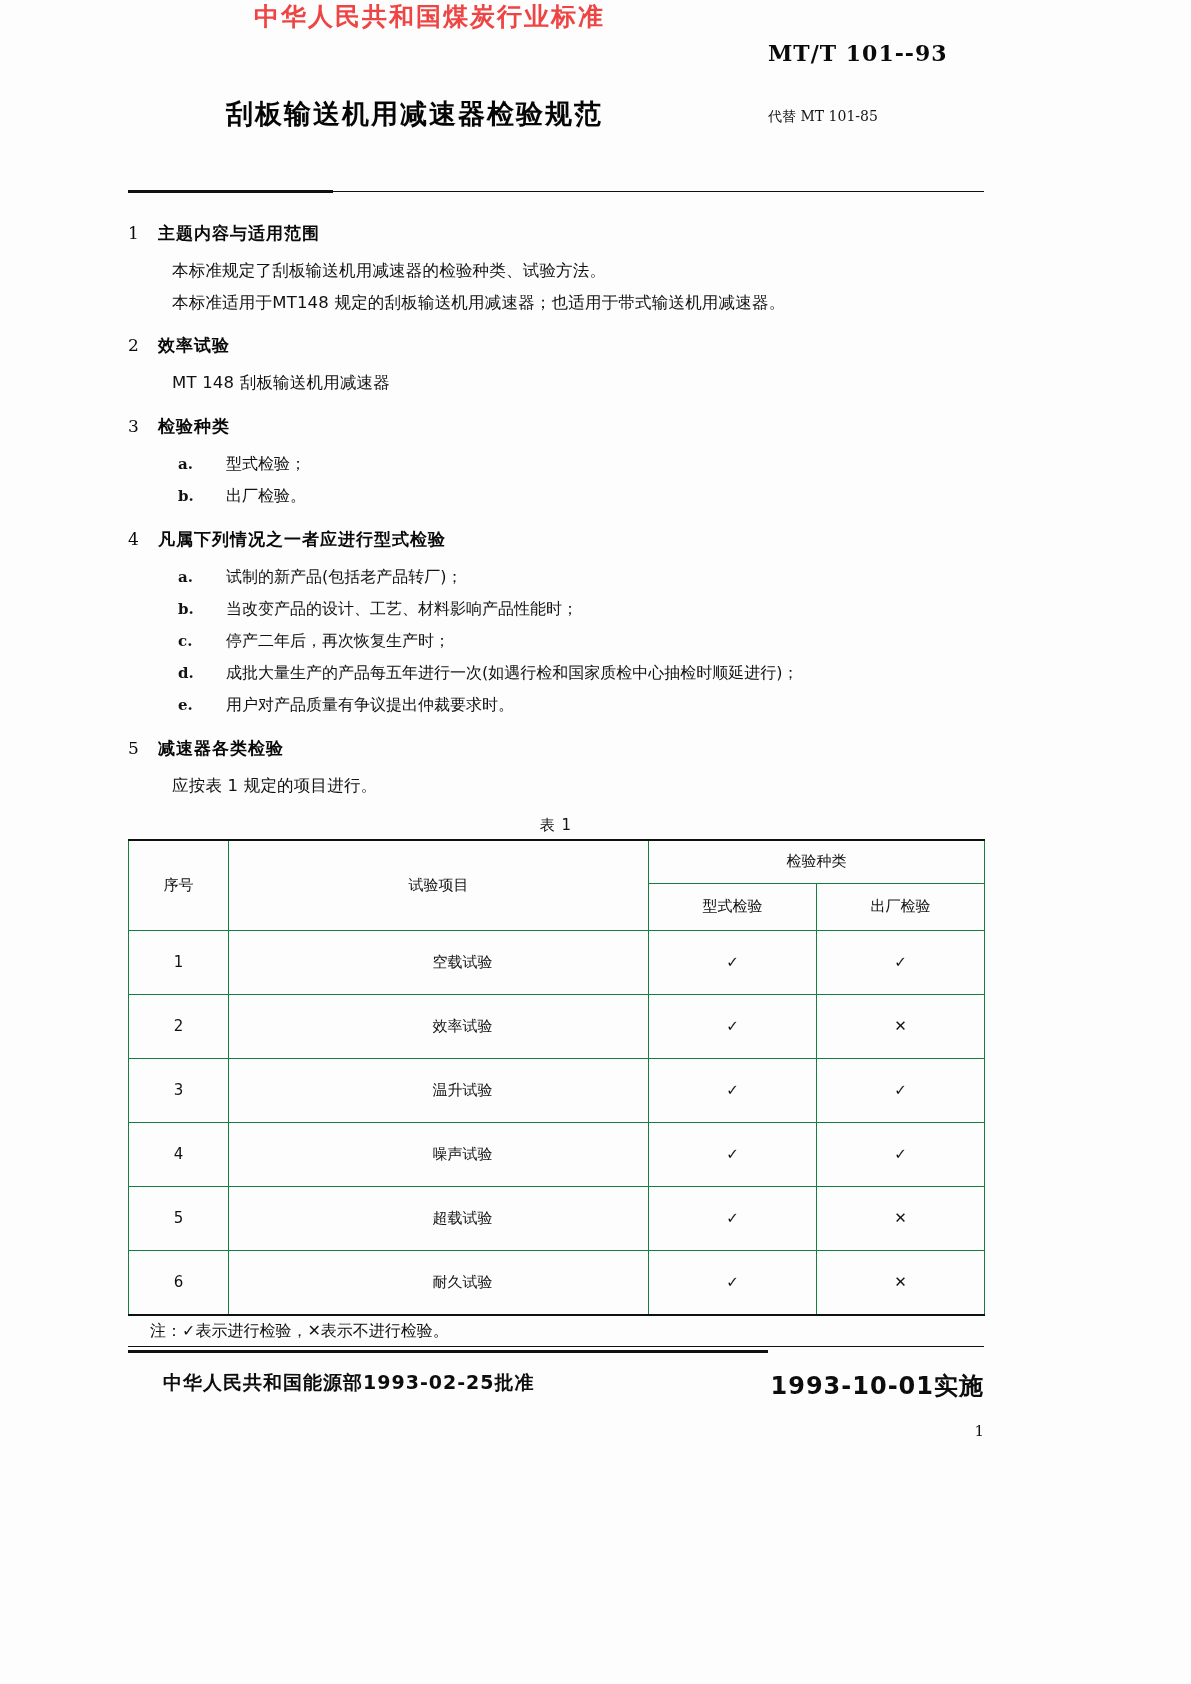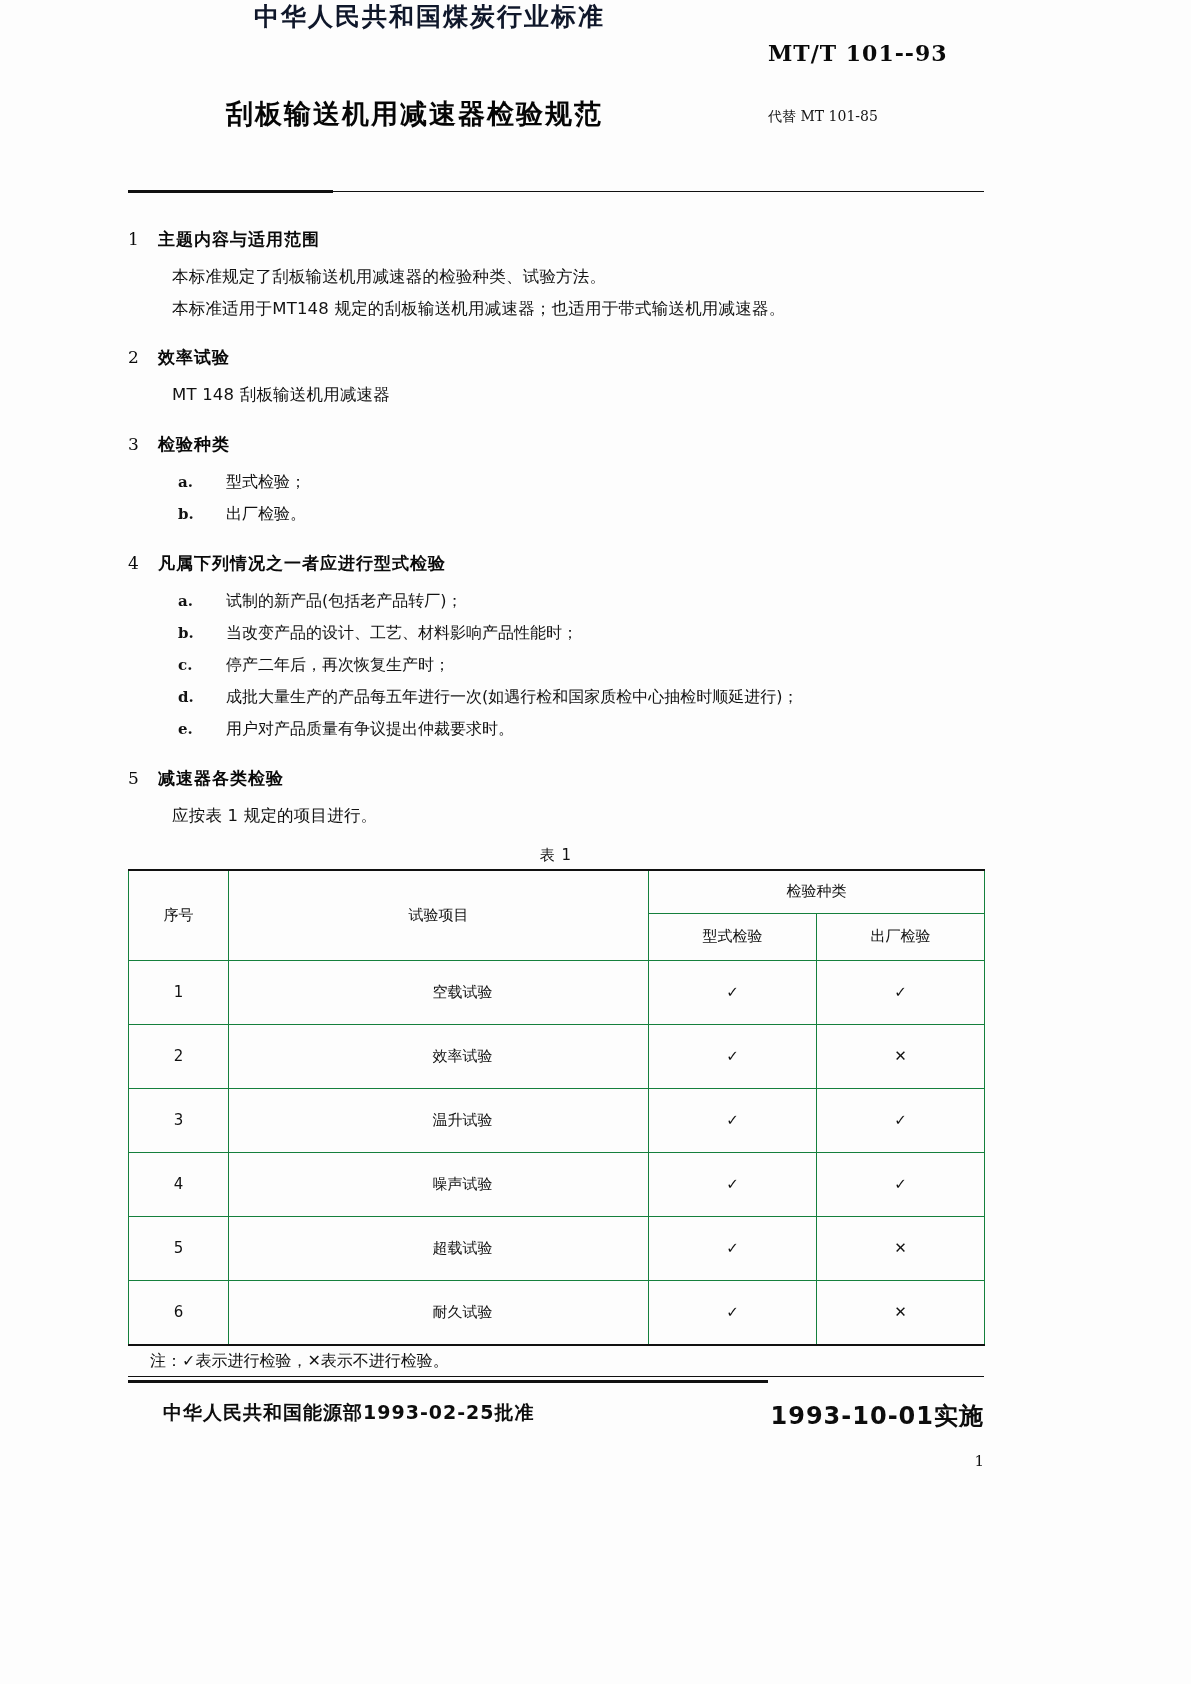--- a/index.html
+++ b/index.html
@@ -37,21 +37,21 @@
     height: 180px;
   }
   .nat-title {
     position: absolute;
     left: 126px;
     top: 0;
     font-family: "DejaVu Sans", "Liberation Sans", sans-serif;
     font-size: 25px;
     font-weight: 700;
     letter-spacing: 2px;
-    color: #0f172a;
+    color: #ef4444;
     white-space: nowrap;
   }
   .std-code {
     position: absolute;
     left: 640px;
     top: 40px;
     font-family: "DejaVu Serif", "Liberation Serif", serif;
     font-size: 22px;
     font-weight: 700;
     letter-spacing: 1px;
@@ -95,21 +95,21 @@
   .rule-thin {
     position: absolute;
     left: 0; top: 1px;
     width: 856px;
     height: 1px;
     background: #111;
   }
 
   
   .section {
-    margin-top: 22px;
+    margin-top: 16px;
   }
   .sec-head {
     font-size: 17px;
     font-weight: 700;
     letter-spacing: 1px;
     color: #0a0a0a;
     margin-bottom: 10px;
     white-space: nowrap;
   }
   .sec-head .num {

